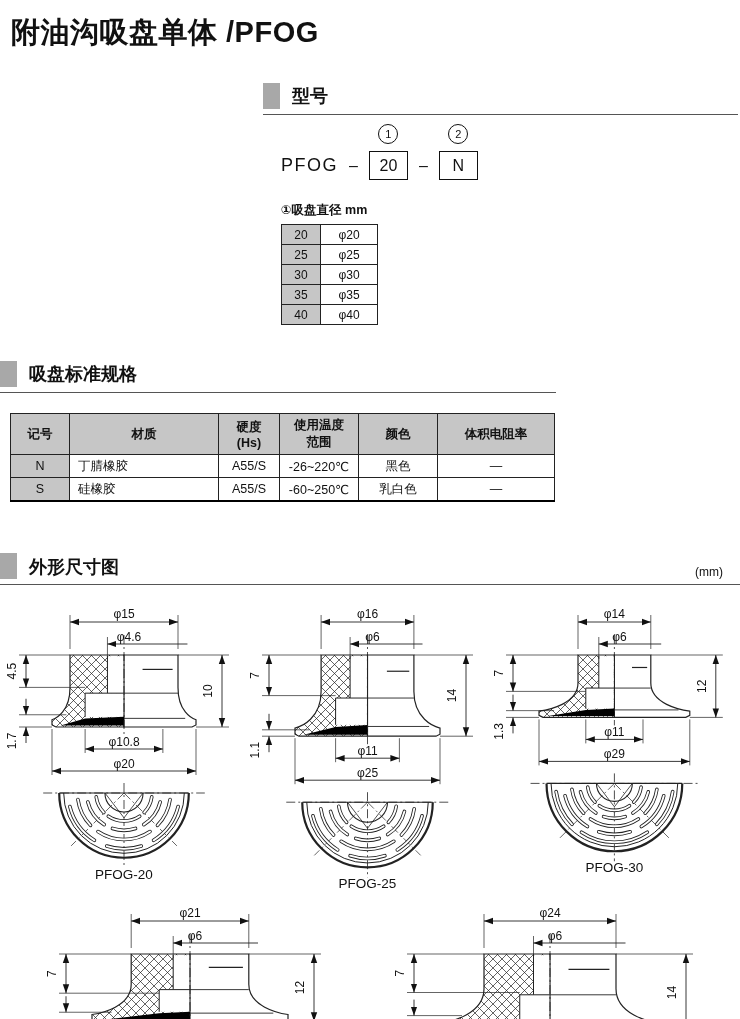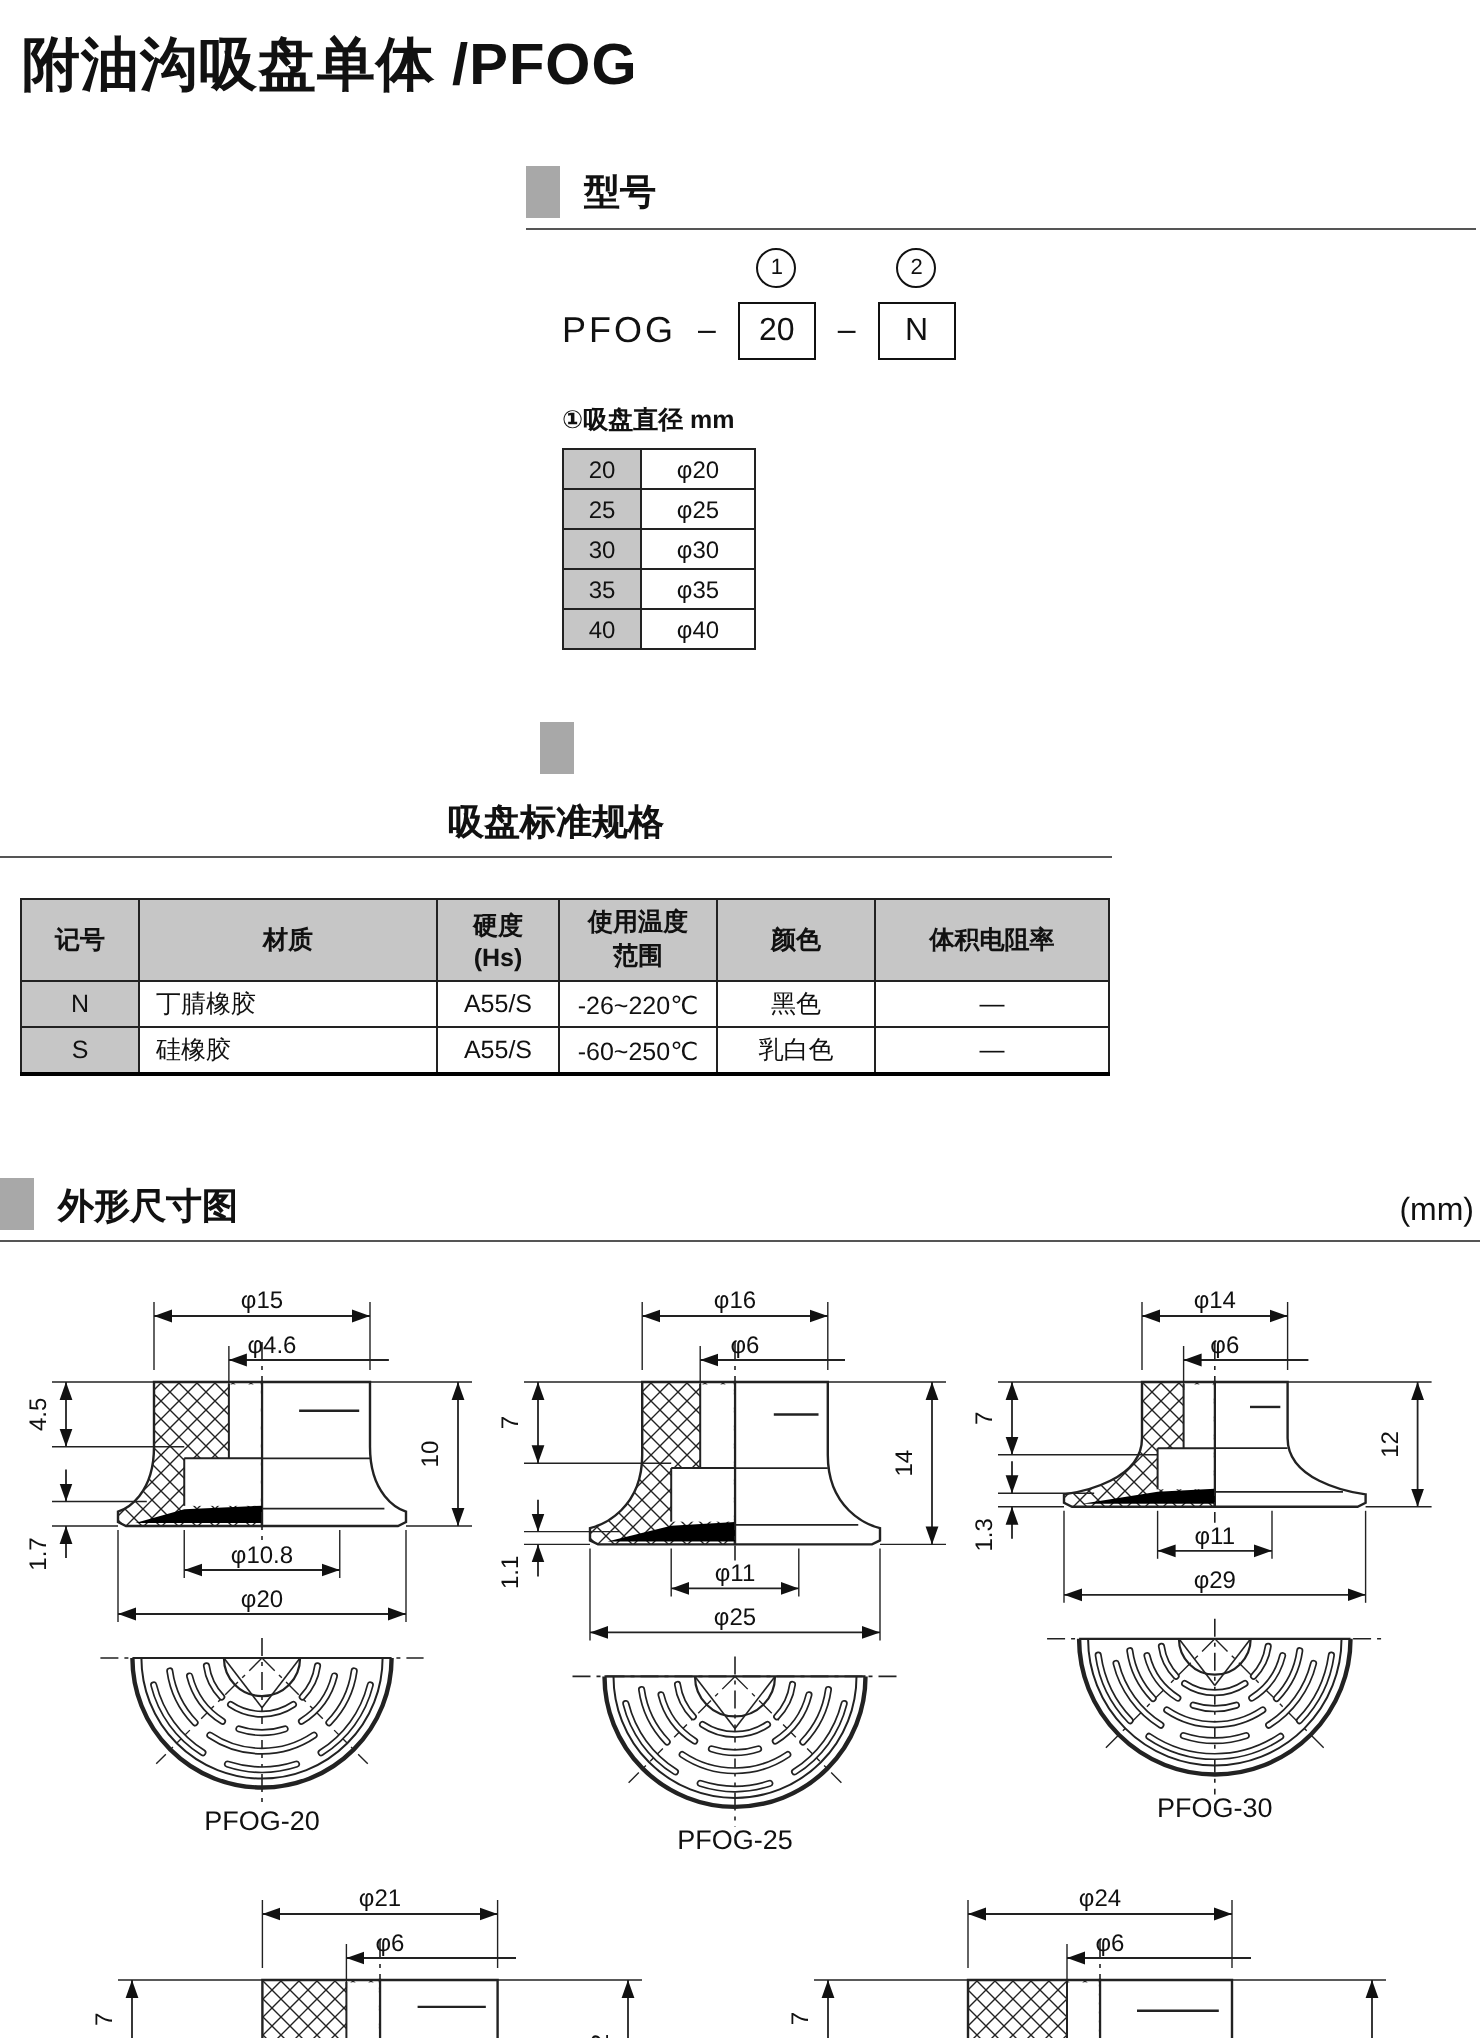--- a/index.html
+++ b/index.html
@@ -22,32 +22,32 @@
   .opt-tables{margin:22px 0 0 281px;display:flex;gap:40px;align-items:flex-start;}
   .tbl-title{font-size:12.5px;font-weight:bold;margin-bottom:5px;}
   table.small{border-collapse:collapse;font-size:12px;}
   table.small td{border:1px solid #222;height:19px;text-align:center;padding:0 7px;}
   table.small td.key{background:#c6c6c6;min-width:24px;}
   .dia-tbl td.val{min-width:42px;}
   .mat-tbl td.val{min-width:138px;}
   .note{font-size:11.5px;margin-top:7px;line-height:1.55;width:230px;}
   .note .l2{padding-left:24px;}
 
-  .spec-head{margin-top:36px;width:556px;flex-direction:column;}
+  .spec-head{margin-top:36px;width:556px;}
   table.spec{margin:20px 0 0 10px;border-collapse:collapse;font-size:12.5px;border-top:1.5px solid #000;border-bottom:2.5px solid #000;}
   table.spec th{background:#c6c6c6;height:40px;border:1px solid #222;font-weight:bold;padding:0 8px;}
   table.spec td{border:1px solid #222;height:22px;text-align:center;padding:0 8px;}
   table.spec td.key{background:#c6c6c6;}
   table.spec td.mat{text-align:left;}
   .c-sym{width:42px;} .c-matl{width:132px;} .c-hard{width:44px;} .c-temp{width:62px;} .c-col{width:62px;} .c-res{width:100px;}
 
   .dims-head{margin-top:51px;align-items:flex-end;}
-  .unit-note{margin-left:auto;font-size:16px;padding-right:3px;font-weight:normal;}
-
-  .drow1{display:flex;justify-content:center;align-items:flex-start;padding:12px 4px 0 6px;}
+  .unit-note{margin-left:auto;font-size:12px;padding-right:17px;font-weight:normal;}
+
+  .drow1{display:flex;justify-content:space-between;align-items:flex-start;padding:12px 4px 0 6px;}
   .drow2{display:flex;gap:60px;align-items:flex-start;padding:0 0 8px 46px;}
   svg text{font-family:"Liberation Sans","DejaVu Sans",sans-serif;fill:#111;}
 </style>
 </head>
 <body>
 
 <div class="page">
 
   <div class="page-title">附油沟吸盘单体 /PFOG</div>
 

